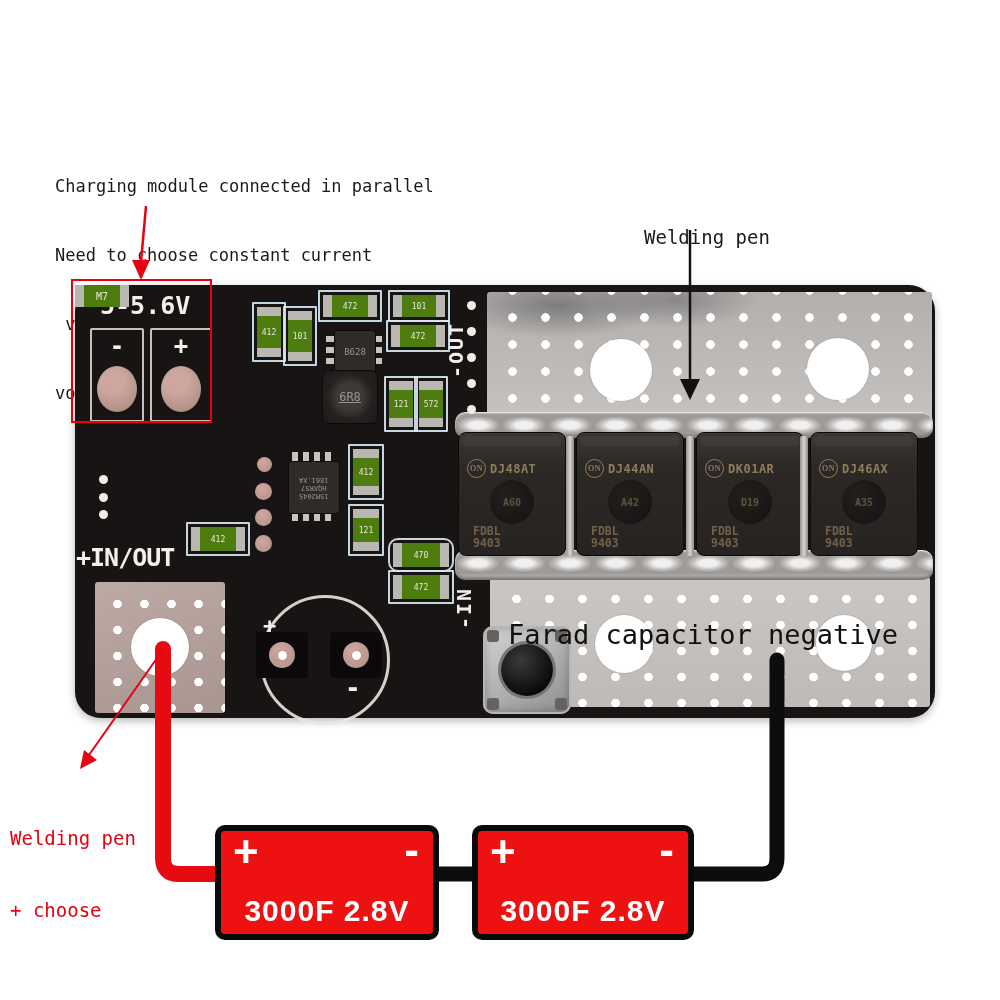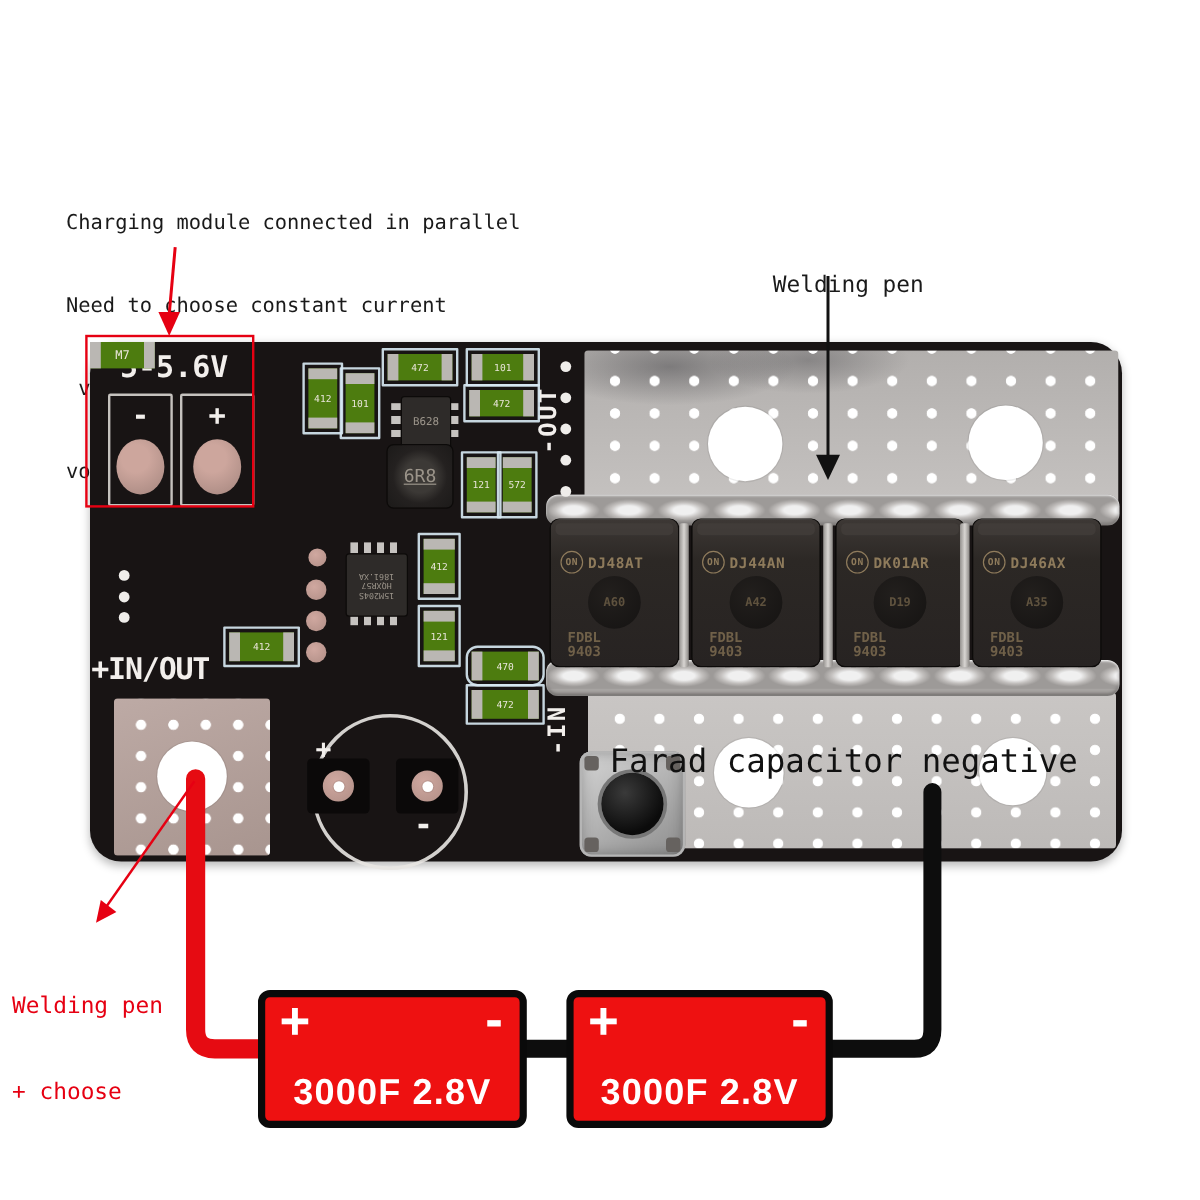--- a/index.html
+++ b/index.html
@@ -37,21 +37,21 @@
       background:radial-gradient(circle at 40% 35%,#cda69d 0 30%,#b5938b 70%,#a3837c 100%);}
   .solder{position:absolute;background-color:#a8a5a3;border-radius:10px;
       background-image:radial-gradient(ellipse 22px 9px at 50% 55%,#f0f0f0 0 40%,#c2bfbd 70%,#9d9a98 100%);
       background-size:46px 24px;background-repeat:repeat-x;box-shadow:inset 0 1px 2px #fff,inset 0 -2px 3px #6e6b69;}
   .mosfet{position:absolute;width:106px;height:122px;border-radius:8px;border:1px solid #0c0a09;
       background:linear-gradient(180deg,#3d3835 0%,#2c2825 28%,#272322 100%);}
   .mos-top{position:absolute;left:4px;top:3px;right:4px;height:10px;background:#46413d;border-radius:4px;opacity:.6;}
   .mos-row{position:absolute;left:8px;top:26px;display:flex;align-items:center;gap:4px;
       color:rgba(208,178,128,.60);font-size:12px;font-weight:bold;letter-spacing:.5px;}
   .on-logo{width:17px;height:17px;border:1.5px solid rgba(208,178,128,.60);border-radius:50%;
-      display:flex;align-items:center;justify-content:center;font-size:8px;}
+      display:flex;align-items:center;justify-content:center;font-size:8px;font-family:Liberation Serif, serif;}
   .mos-circle{position:absolute;left:31px;top:47px;width:44px;height:44px;border-radius:50%;
       background:radial-gradient(circle at 40% 35%,#221f1d,#151312);display:flex;align-items:center;justify-content:center;
       color:rgba(200,170,120,.38);font-size:10px;font-weight:bold;}
   .mos-fdbl{position:absolute;left:14px;top:92px;color:rgba(200,170,120,.45);font-size:11.5px;font-weight:bold;line-height:12px;}
   .pinbar{position:absolute;width:8px;background:linear-gradient(90deg,#94918e,#d8d5d2,#8a8784);border-radius:2px;}
   .teeth{position:absolute;height:13px;background:repeating-linear-gradient(90deg,#d0cdca 0 7px,#787572 7px 11px,rgba(0,0,0,0) 11px 15px);}
   .box{position:absolute;border:2px solid rgba(214,231,241,.92);border-radius:1px;}
   .res{position:absolute;inset:3px;background:#4d7c0f;color:#e9e5da;font-size:8px;
       display:flex;align-items:center;justify-content:center;overflow:hidden;}
   .res.h{border-left:9px solid #bab7b3;border-right:9px solid #bab7b3;}
@@ -244,21 +244,21 @@
       </div>
     <div class="box" style="left:313px;top:285px;width:62px;height:30px;">
       <div class="res h">472</div>
       </div>
 
     <div class="pins side" style="left:251px;top:51px;width:8px;height:30px;"></div>
     <div class="pins side" style="left:299px;top:51px;width:8px;height:30px;"></div>
     <div class="chipbody" style="left:259px;top:45px;width:40px;height:42px;font-size:9px;">B628</div>
 
     <div class="chipbody" style="left:247px;top:85px;width:54px;height:52px;border-radius:6px;
-         background:radial-gradient(circle at 50% 50%,#3c3936 0 36%,#242120 60%,#1c1a19 100%);font-size:15px;text-decoration:underline;">6R8</div>
+         background:radial-gradient(circle at 50% 50%,#3c3936 0 36%,#242120 60%,#1c1a19 100%);font-size:12px;text-decoration:underline;">6R8</div>
 
     <div class="pins" style="left:217px;top:167px;width:42px;height:9px;"></div>
     <div class="pins" style="left:217px;top:227px;width:42px;height:9px;"></div>
     <div class="chipbody" style="left:213px;top:176px;width:50px;height:51px;">
       <div style="transform:rotate(180deg);font-size:7px;line-height:8px;text-align:center;">
         <div>15M204S</div>
         <div>HQXR57</div>
         <div>1861.XA</div>
       </div>
     </div>

